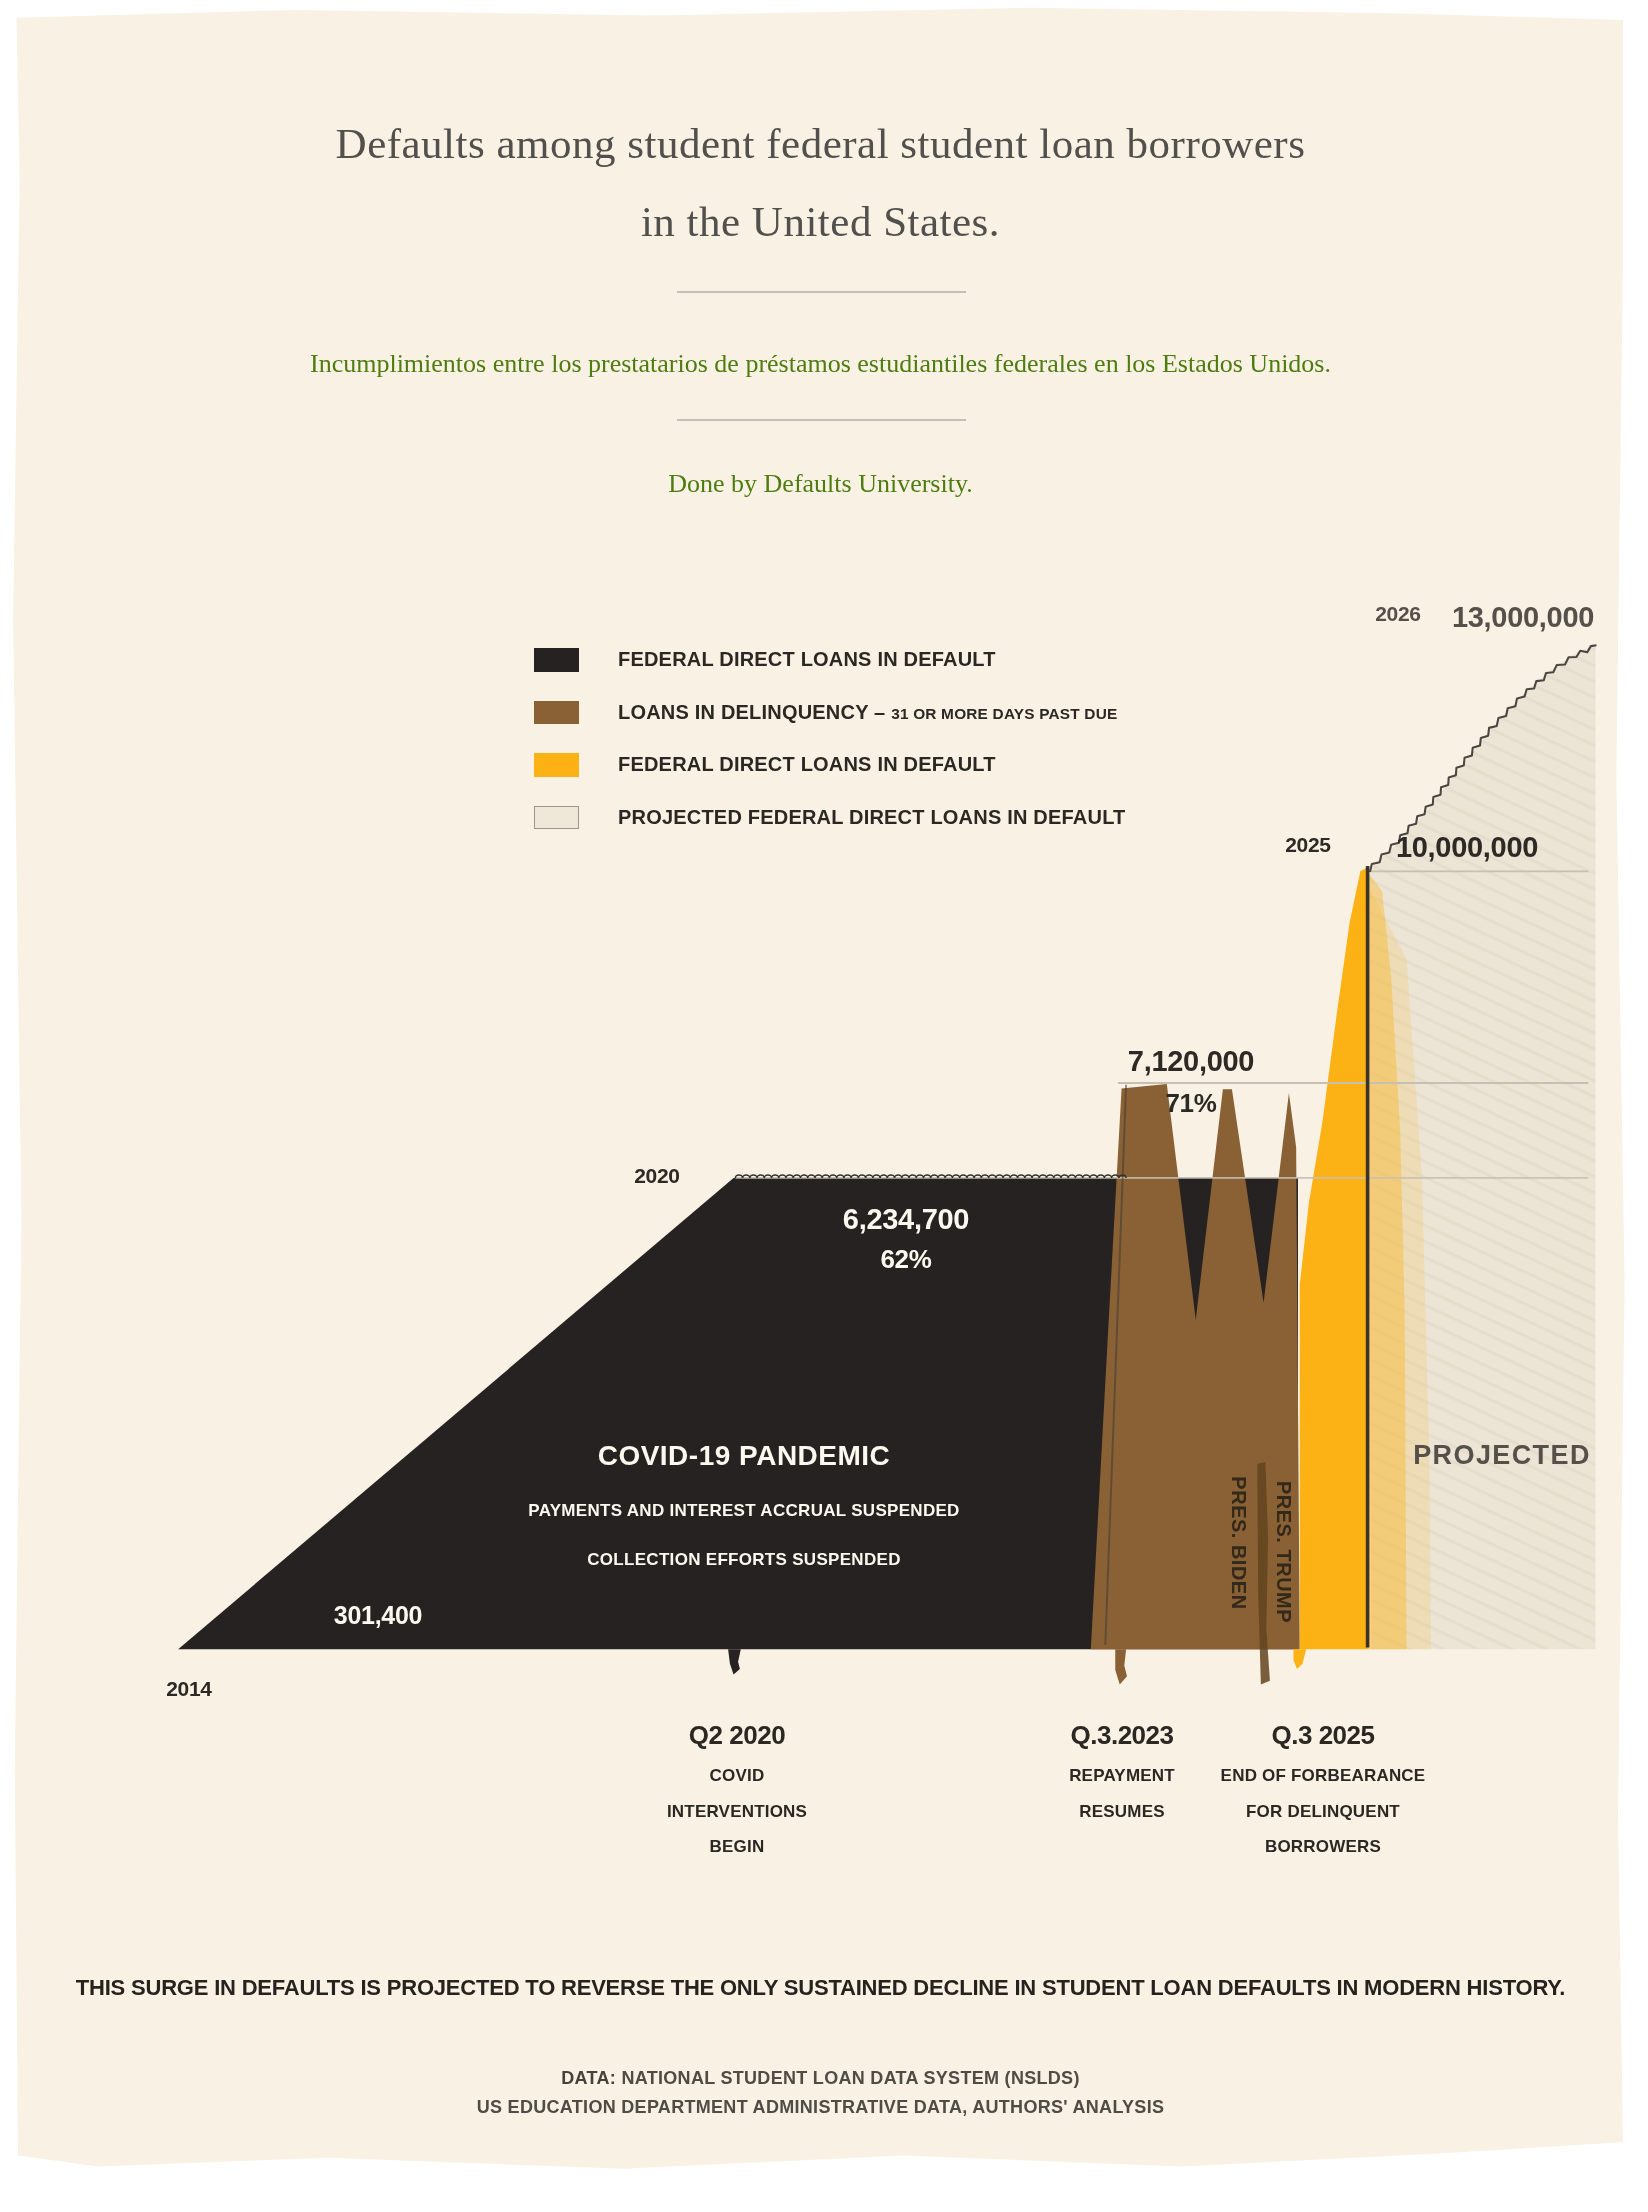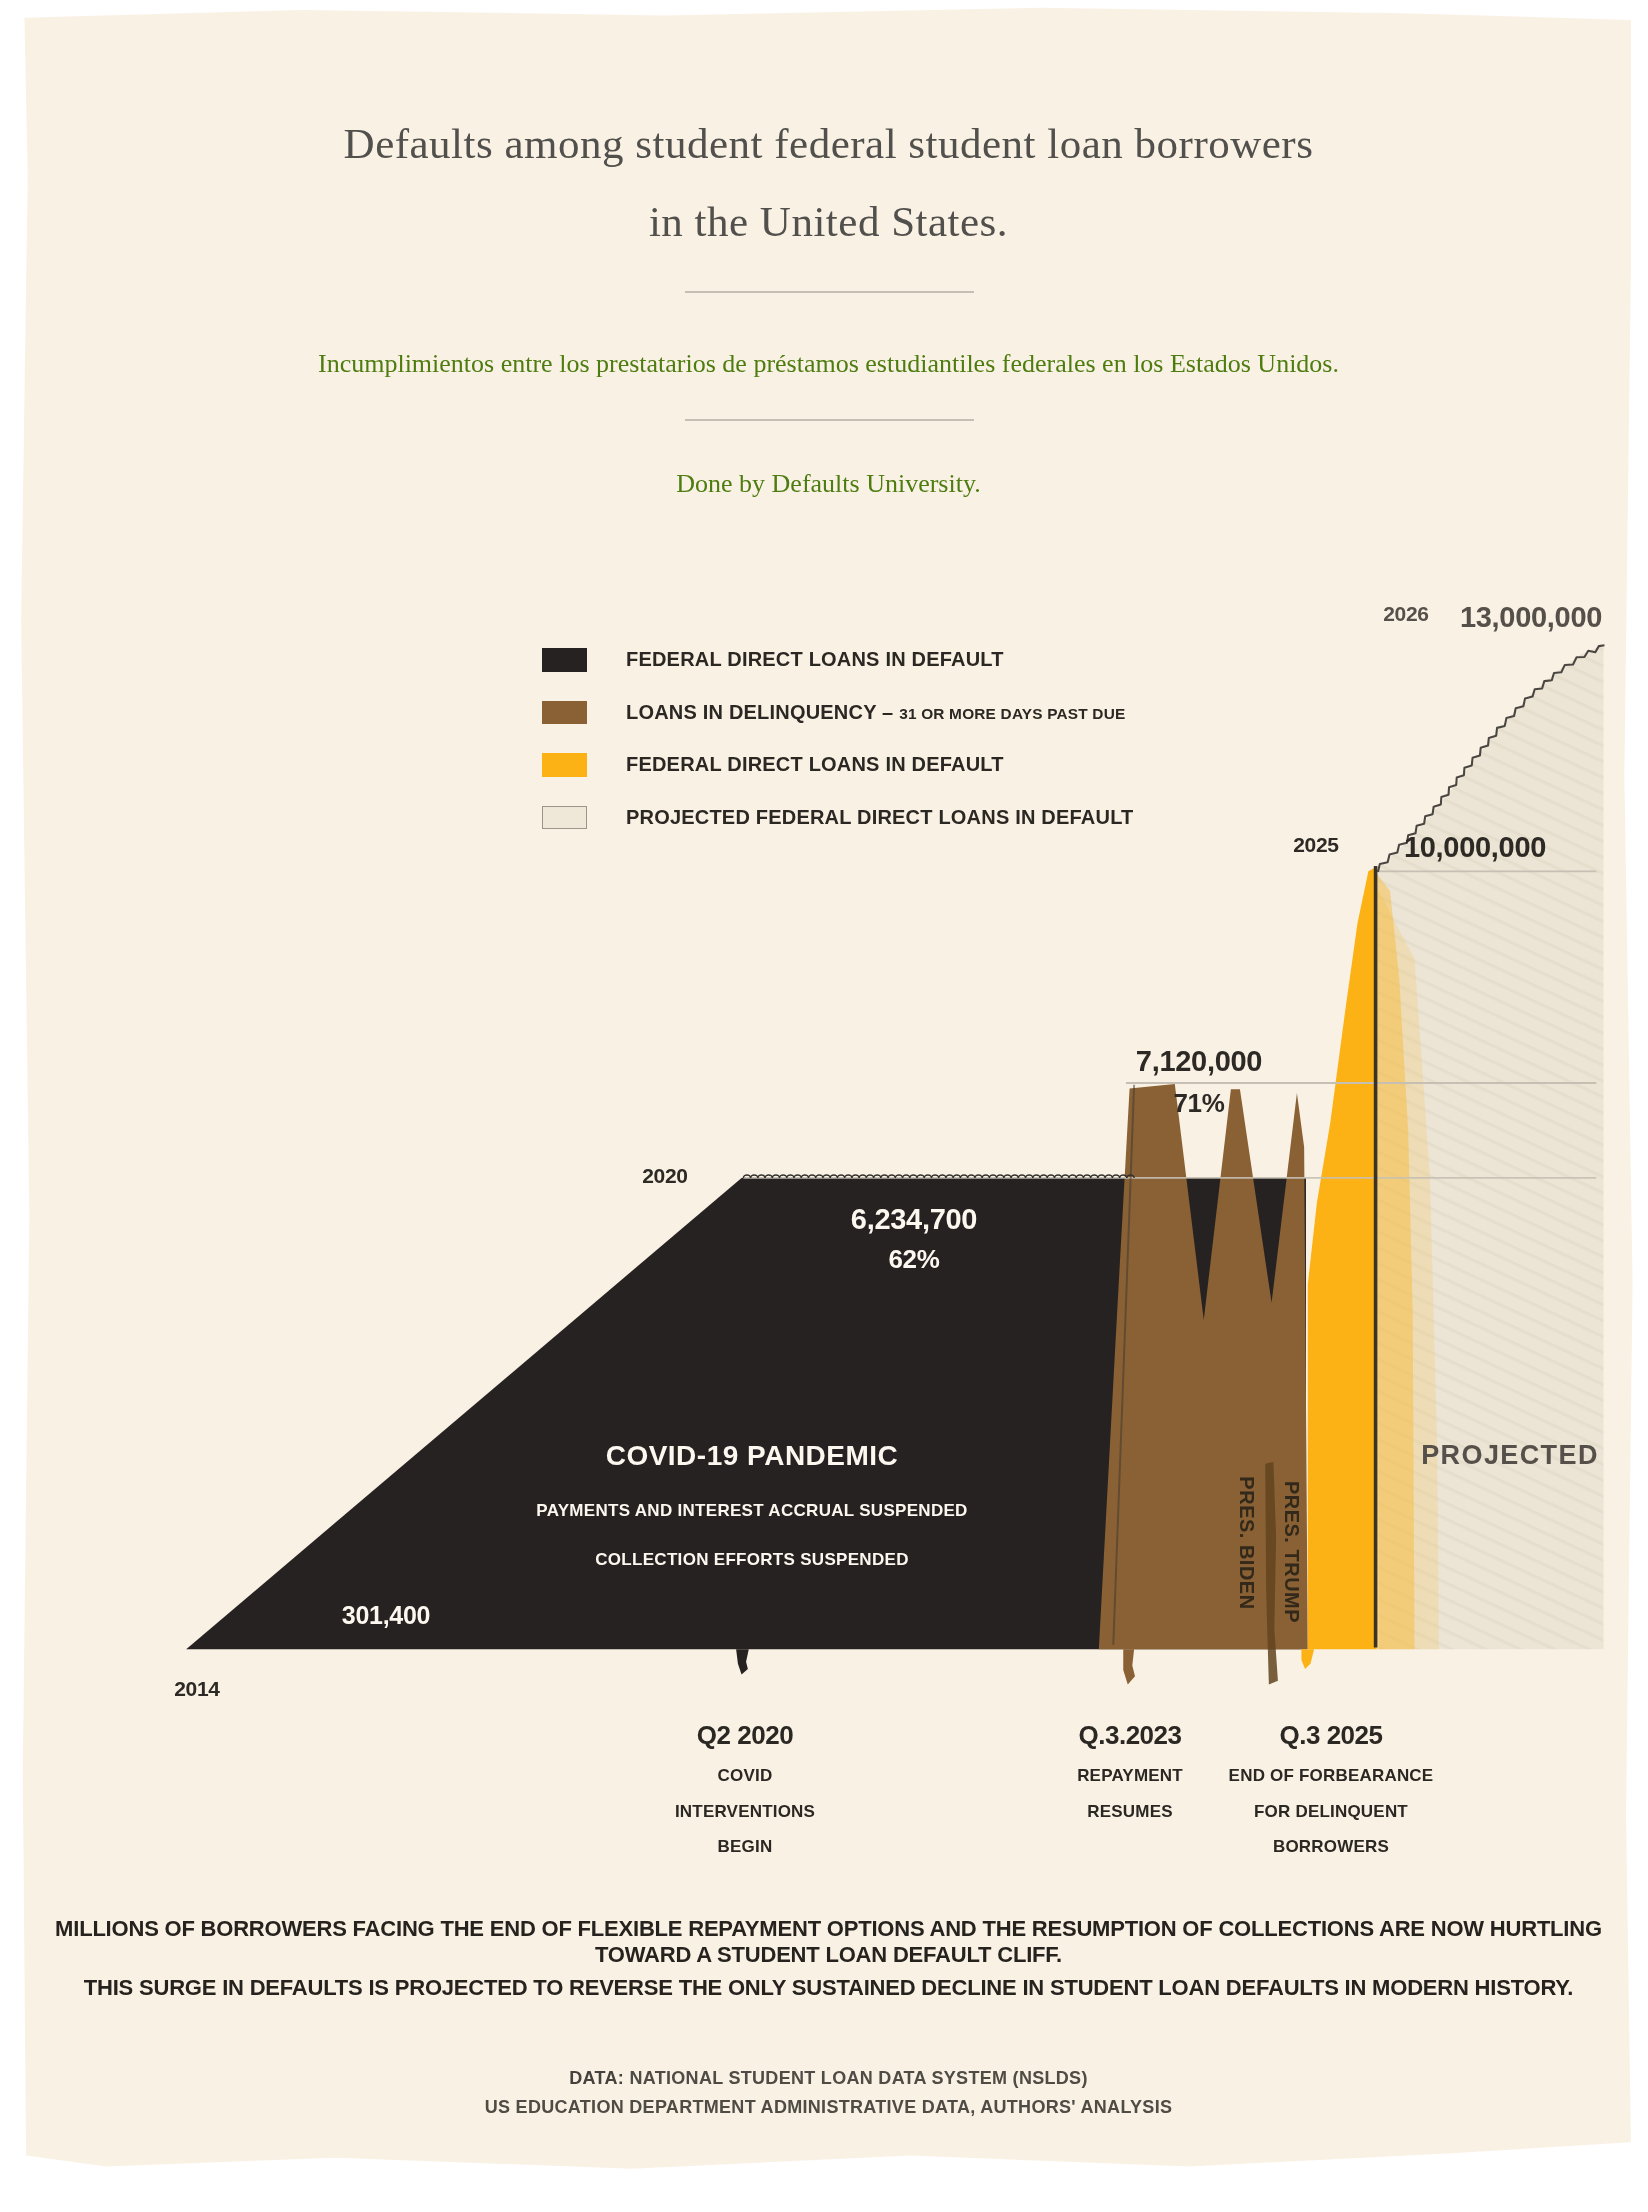--- a/index.html
+++ b/index.html
@@ -3,21 +3,21 @@
 <meta charset="utf-8">
 <style>
   html,body{margin:0;padding:0;}
   body{
     width:1648px;height:2213px;position:relative;
     background:#ffffff;
     font-family:"Liberation Sans",sans-serif;
     overflow:hidden;
   }
   .page{
-    position:absolute;left:8px;top:0;width:1641px;height:2213px;
+    position:absolute;left:0;top:0;width:1641px;height:2213px;
     background:#faf1e5;
     clip-path:polygon(1.0% 0.8%,18% 0.45%,40% 0.7%,63% 0.35%,85% 0.6%,98.9% 0.9%,
       98.9% 12%,98.5% 35%,99.0% 58%,98.6% 82%,98.9% 96.8%,
       88% 97.3%,72% 97.9%,55% 97.4%,38% 98.0%,20% 97.5%,6% 97.9%,1.1% 97.4%,
       0.9% 80%,1.3% 55%,0.8% 28%,1.2% 8%);
   }
   .abs{position:absolute;}
   .ctr{transform:translateX(-50%);white-space:nowrap;}
   
   .title{
@@ -183,21 +183,20 @@
     <div class="line">REPAYMENT</div>
     <div class="line">RESUMES</div>
   </div>
   <div class="abs event" style="left:1323px;top:1675px;">
     <div class="when">Q.3 2025</div>
     <div class="line">END OF FORBEARANCE</div>
     <div class="line">FOR DELINQUENT</div>
     <div class="line">BORROWERS</div>
   </div>
 
-  <div class="abs footer-line" style="top:1916px;">MILLIONS OF BORROWERS FACING THE END OF FLEXIBLE REPAYMENT OPTIONS AND THE RESUMPTION OF COLLECTIONS ARE NOW HURTLING TOWARD A STUDENT LOAN DEFAULT CLIFF.</div>
   <div class="abs footer-line" style="top:1975px;">THIS SURGE IN DEFAULTS IS PROJECTED TO REVERSE THE ONLY SUSTAINED DECLINE IN STUDENT LOAN DEFAULTS IN MODERN HISTORY.</div>
 
   <div class="abs source-line" style="top:2068px;">
     <span class="strong">DATA:</span>
     <span>NATIONAL STUDENT LOAN DATA SYSTEM (NSLDS)</span>
   </div>
   <div class="abs source-line" style="top:2097px;">US EDUCATION DEPARTMENT ADMINISTRATIVE DATA, AUTHORS' ANALYSIS</div>
 
 </div>
 

